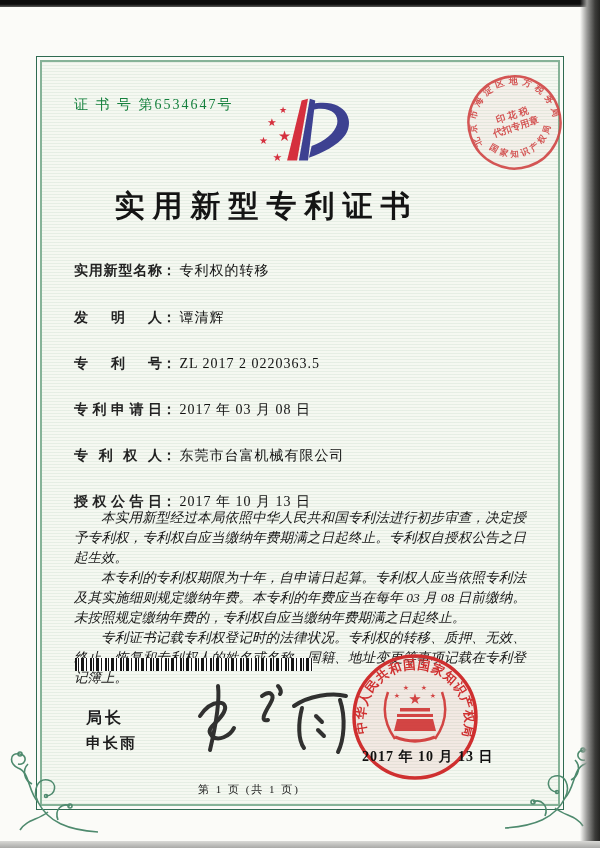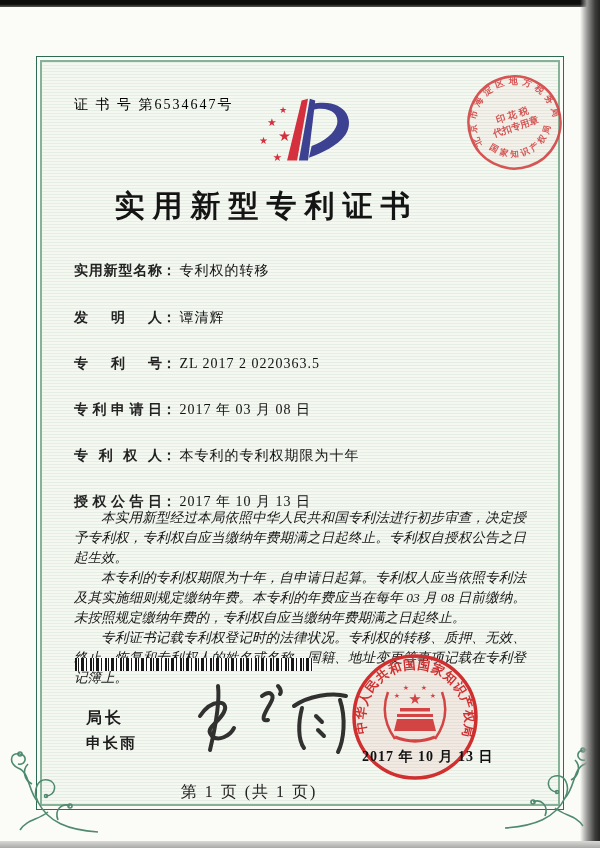--- a/index.html
+++ b/index.html
@@ -20,21 +20,21 @@
   
   .frame-outer{position:absolute;left:36px;top:56px;width:526px;height:752px;
     border:1px solid #2f6b52;z-index:1;}
   .frame-inner{position:absolute;inset:3px;border:2px solid #86b398;
     background:
       repeating-linear-gradient(180deg,rgba(150,185,160,0.16) 0 1px,rgba(255,255,255,0) 1px 3px),
       #f5f8f1;}
 
   .abs{position:absolute;z-index:3;}
 
-  .cert-no{left:74px;top:96px;font-size:14px;letter-spacing:2px;color:#000000;}
+  .cert-no{left:74px;top:96px;font-size:14px;letter-spacing:2px;color:#15803d;}
 
   .title{left:0;top:186px;width:533px;text-align:center;
     font-size:30px;font-weight:bold;letter-spacing:8px;color:#141414;}
   .f-row{position:absolute;left:74px;font-size:14px;white-space:nowrap;}
   .f-label{display:inline-block;width:88px;text-align:justify;text-align-last:justify;
     font-weight:600;color:#222;}
   .f-colon{font-weight:600;}
   .f-value{letter-spacing:1px;color:#111;}
 
   .paras{left:74px;top:508px;width:452px;font-size:13.5px;line-height:20px;
@@ -44,21 +44,21 @@
   .barcode{left:75px;top:658px;width:238px;height:13px;
     background:repeating-linear-gradient(90deg,#161616 0 2px,#fff 2px 3px,#161616 3px 4px,#fff 4px 6px,#161616 6px 9px,#fff 9px 11px,#161616 11px 12px,#fff 12px 15px);}
 
   .director-title{left:86px;top:708px;font-size:16px;font-weight:bold;letter-spacing:3px;}
   .director-name{left:86px;top:734px;font-size:15px;font-weight:bold;letter-spacing:2px;}
 
   .signature{left:190px;top:678px;z-index:6;}
   .seal{left:350px;top:652px;z-index:4;}
   .seal-date{left:362px;top:748px;font-size:14px;letter-spacing:1px;color:#111;z-index:6;font-weight:600;}
 
-  .footer{left:36px;top:782px;width:426px;text-align:center;font-size:16px;letter-spacing:2px;color:#222;}
+  .footer{left:36px;top:782px;width:426px;text-align:center;font-size:11px;letter-spacing:2px;color:#222;}
 
   .logo{left:248px;top:86px;z-index:3;}
   .tax-stamp{left:462px;top:70px;z-index:5;transform:rotate(-18deg);}
 
   .flourish-bl{left:6px;top:740px;z-index:4;}
   .flourish-br{left:502px;top:736px;z-index:4;transform:scaleX(-1);}
 </style>
 </head>
 <body>
 
@@ -112,21 +112,21 @@
 <div class="abs f-row" style="top:355px">
   <span class="f-label">专利号</span><span class="f-colon">：</span>
   <span class="f-value">ZL 2017 2 0220363.5</span>
 </div>
 <div class="abs f-row" style="top:401px">
   <span class="f-label">专利申请日</span><span class="f-colon">：</span>
   <span class="f-value">2017 年 03 月 08 日</span>
 </div>
 <div class="abs f-row" style="top:447px">
   <span class="f-label">专利权人</span><span class="f-colon">：</span>
-  <span class="f-value">本专利的专利权期限为十年</span>
+  <span class="f-value">东莞市台富机械有限公司</span>
 </div>
 <div class="abs f-row" style="top:493px">
   <span class="f-label">授权公告日</span><span class="f-colon">：</span>
   <span class="f-value">2017 年 10 月 13 日</span>
 </div>
 
 <div class="abs paras">
   <p>本实用新型经过本局依照中华人民共和国专利法进行初步审查，决定授予专利权，专利权自应当缴纳年费期满之日起终止。专利权自授权公告之日起生效。</p>
   <p>本专利的专利权期限为十年，自申请日起算。专利权人应当依照专利法及其实施细则规定缴纳年费。本专利的年费应当在每年 03 月 08 日前缴纳。未按照规定缴纳年费的，专利权自应当缴纳年费期满之日起终止。</p>
   <p>专利证书记载专利权登记时的法律状况。专利权的转移、质押、无效、终止、恢复和专利权人的姓名或名称、国籍、地址变更等事项记载在专利登记簿上。</p>

